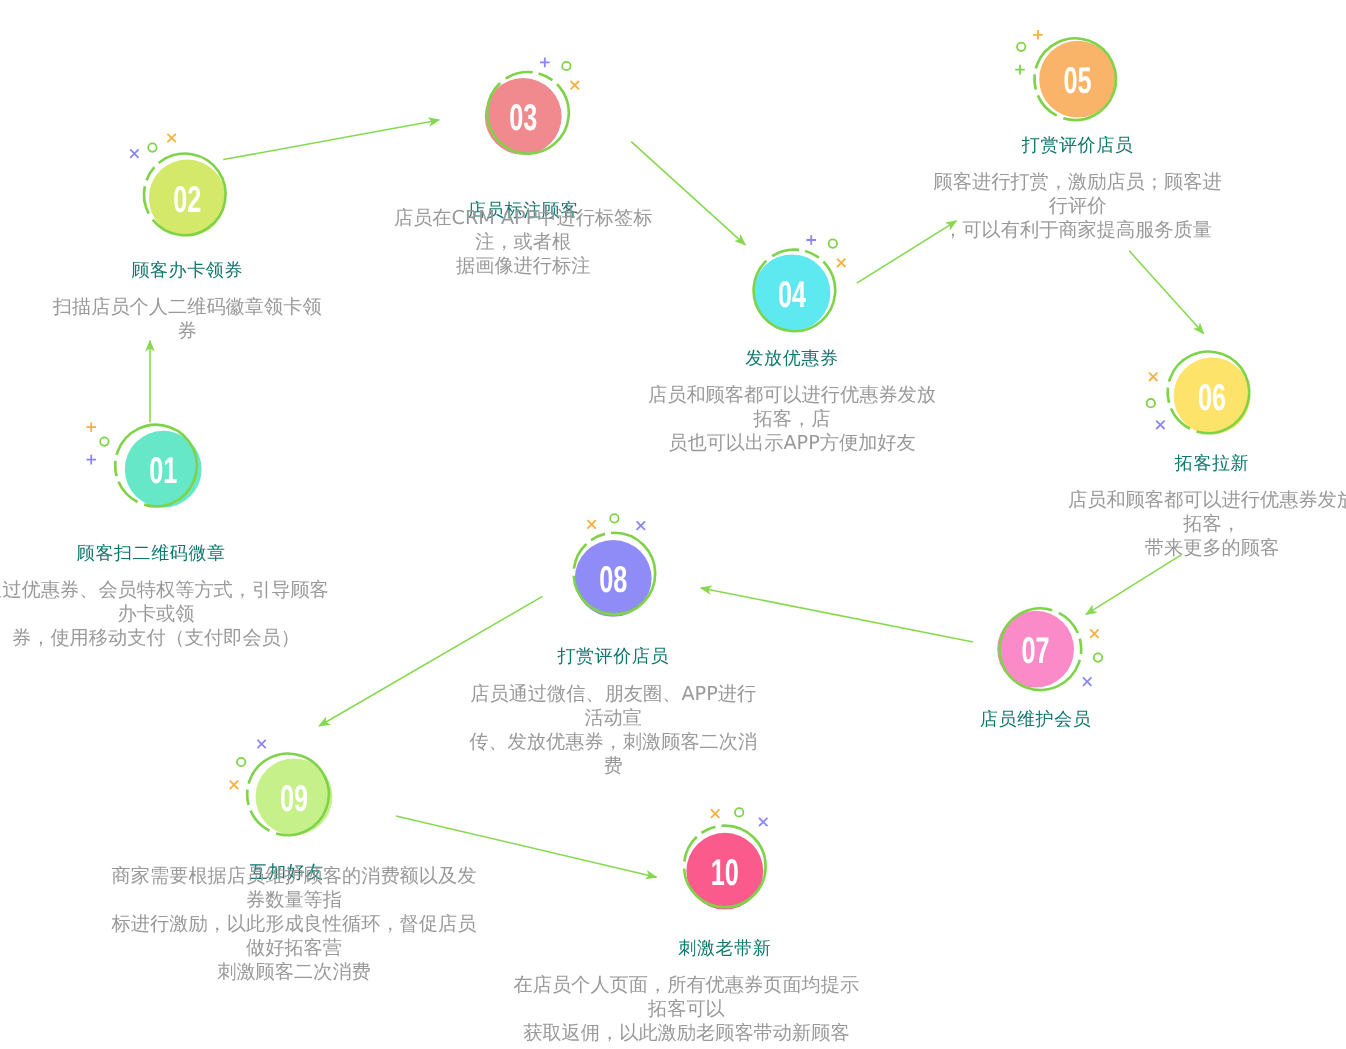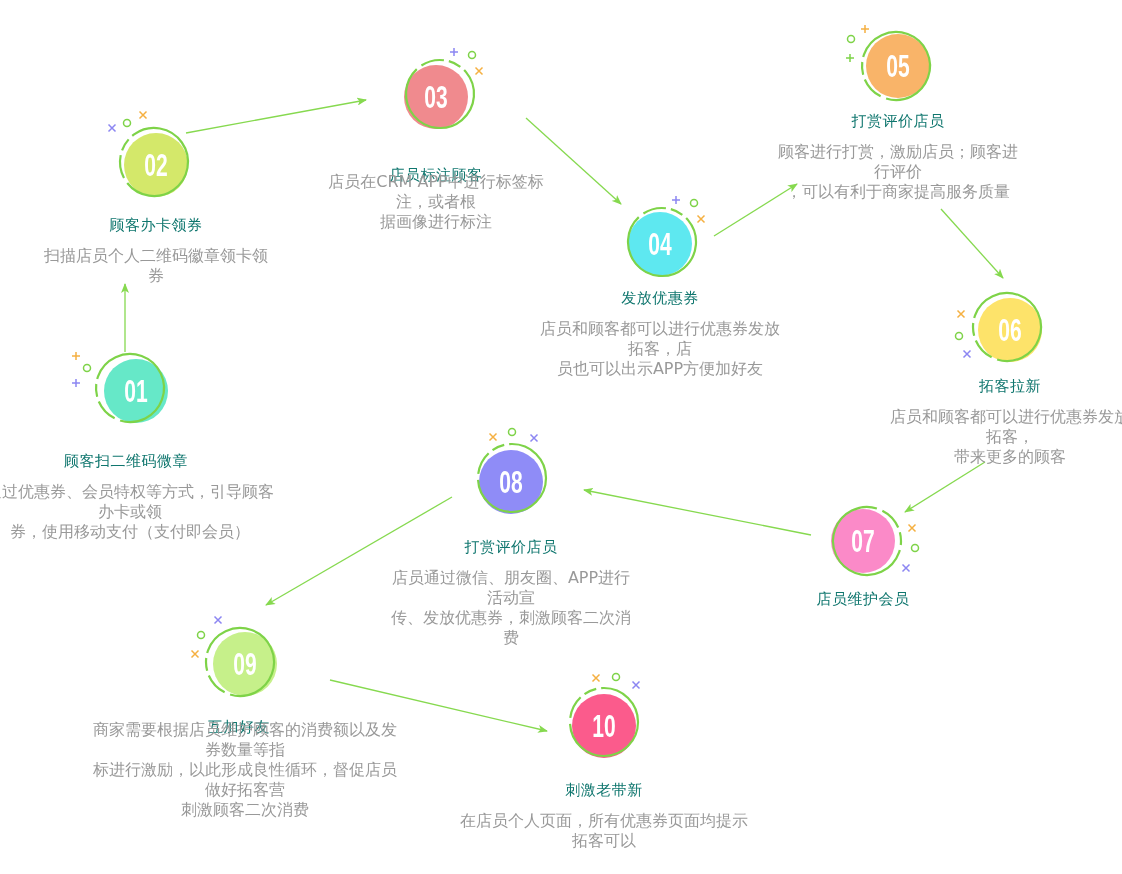--- a/index.html
+++ b/index.html
@@ -155,16 +155,17 @@
       <div>店员通过微信、朋友圈、APP进行活动宣</div>
       <div>传、发放优惠券，刺激顾客二次消费</div>
     </div>
     <div class="step-title" style="left: 239px; top: 718px;">互加好友</div>
     <div class="step-desc" style="left: 245px; top: 720px; width: 310px;">
       <div>商家需要根据店员维护顾客的消费额以及发券数量等指</div>
       <div>标进行激励，以此形成良性循环，督促店员做好拓客营</div>
       <div>刺激顾客二次消费</div>
     </div>
     <div class="step-title" style="left: 604px; top: 781px; text-align: center;">刺激老带新</div>
-    <div class="step-desc" style="left: 604px; top: 811px; width: 290px;">
+    <div class="step-desc" style="left: 572px; top: 811px; width: 290px;">
       <div>在店员个人页面，所有优惠券页面均提示拓客可以</div>
+      <div>获取返佣，以此激励老顾客带动新顾客</div>
     </div>
   </div>
 
 </body></html>

